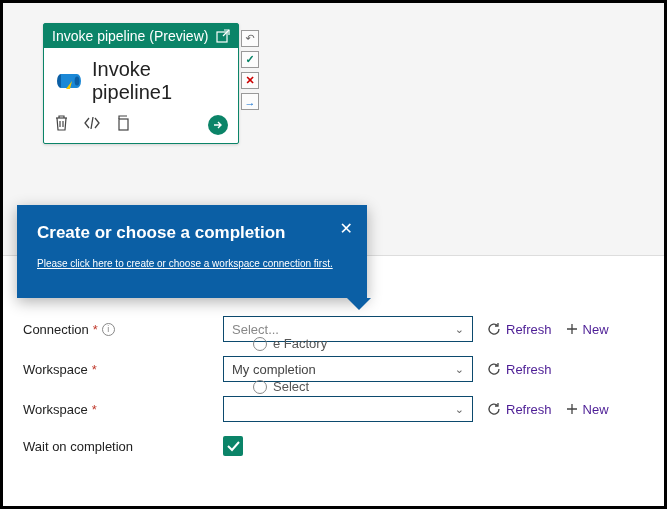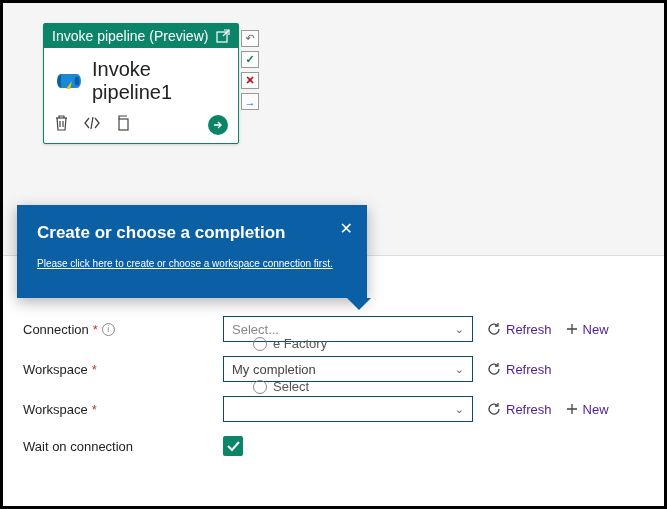--- a/index.html
+++ b/index.html
@@ -257,21 +257,21 @@
             <svg width="12" height="12" viewBox="0 0 12 12" stroke="#444" stroke-width="1.3">
                 <path d="M6 1 V11 M1 6 H11"></path>
               </svg>
             <span>New</span>
           </span>
         </div>
       </div>
 
       <div class="row">
         <div class="label">
-          <span>Wait on connection</span>
+          <span>Wait on completion</span>
         </div>
         <div class="checkbox">
           <svg width="13" height="11" viewBox="0 0 13 11">
               <path d="M1 5 L5 9 L12 1" stroke="#fff" stroke-width="2" fill="none"></path>
             </svg>
         </div>
       </div>
 
     </div>
   </div>

